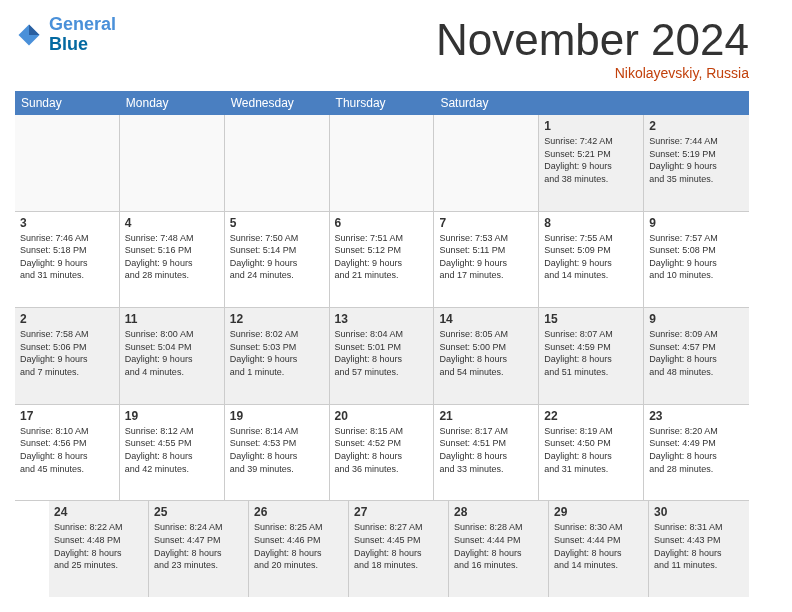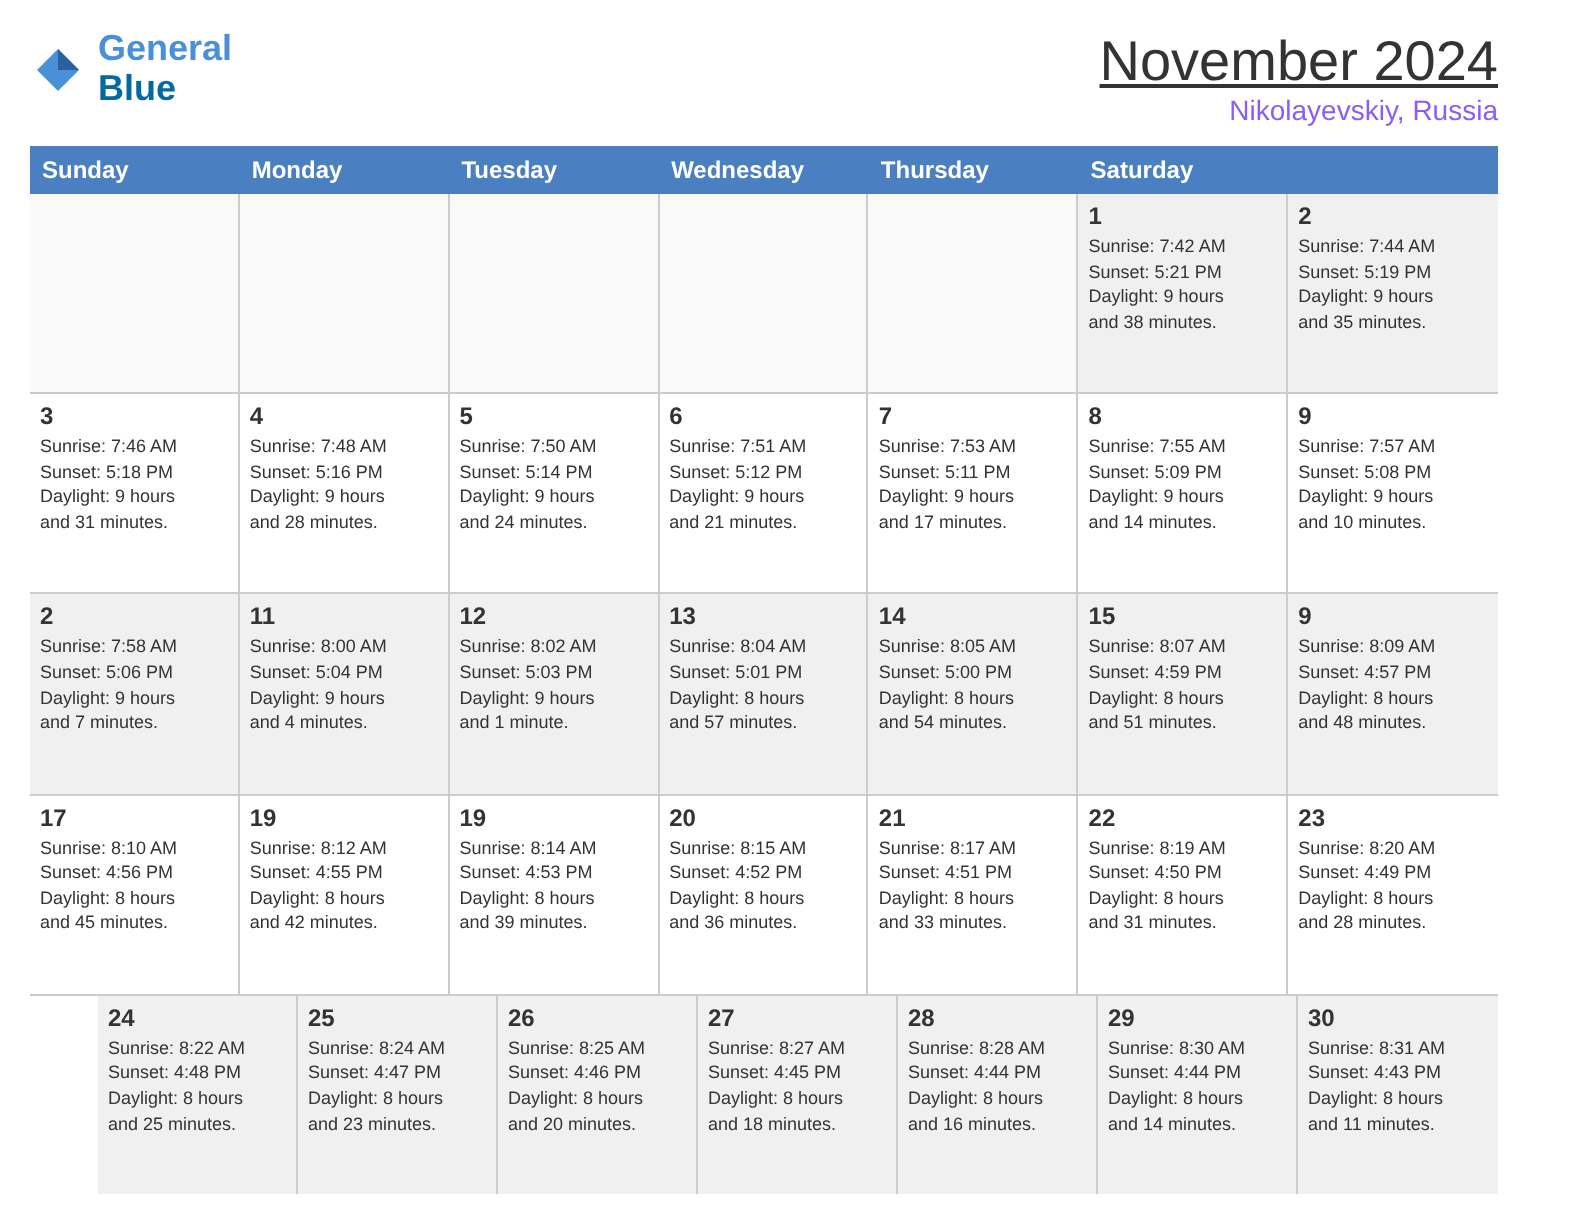--- a/index.html
+++ b/index.html
@@ -38,43 +38,42 @@
       color: #4a90d9;
     }
     .logo-icon {
       width: 28px;
       height: 28px;
     }
     .title-block {
       text-align: right;
     }
     .month-title {
-      font-size: 28px;
+      font-size: 44px;
       font-weight: normal;
       color: #333;
-      text-decoration: underline;
     }
     .location {
       font-size: 14px;
-      color: #8b5cf6;
+      color: #c2410c;
     }
     .calendar {
       flex: 1;
       display: flex;
       flex-direction: column;
     }
     .cal-header {
       display: grid;
       grid-template-columns: repeat(7, 1fr);
       background: #4a7fc1;
     }
     .cal-header-cell {
       color: #fff;
       font-size: 12px;
-      font-weight: bold;
+      font-weight: normal;
       padding: 5px 6px;
       text-align: left;
     }
     .cal-body {
       flex: 1;
       display: flex;
       flex-direction: column;
     }
     .cal-row {
       display: grid;
@@ -134,21 +133,20 @@
     <div class="title-block">
       <div class="month-title">November 2024</div>
       <div class="location">Nikolayevskiy, Russia</div>
     </div>
   </div>
 
   <div class="calendar">
     <div class="cal-header">
     <div class="cal-header-cell">Sunday</div>
         <div class="cal-header-cell">Monday</div>
-        <div class="cal-header-cell">Tuesday</div>
         <div class="cal-header-cell">Wednesday</div>
         <div class="cal-header-cell">Thursday</div>
         <div class="cal-header-cell">Saturday</div>
       </div>
     <div class="cal-body">
     <div class="cal-row">
           <div class="cal-cell empty"></div>
           <div class="cal-cell empty"></div>
           <div class="cal-cell empty"></div>
           <div class="cal-cell empty"></div>

